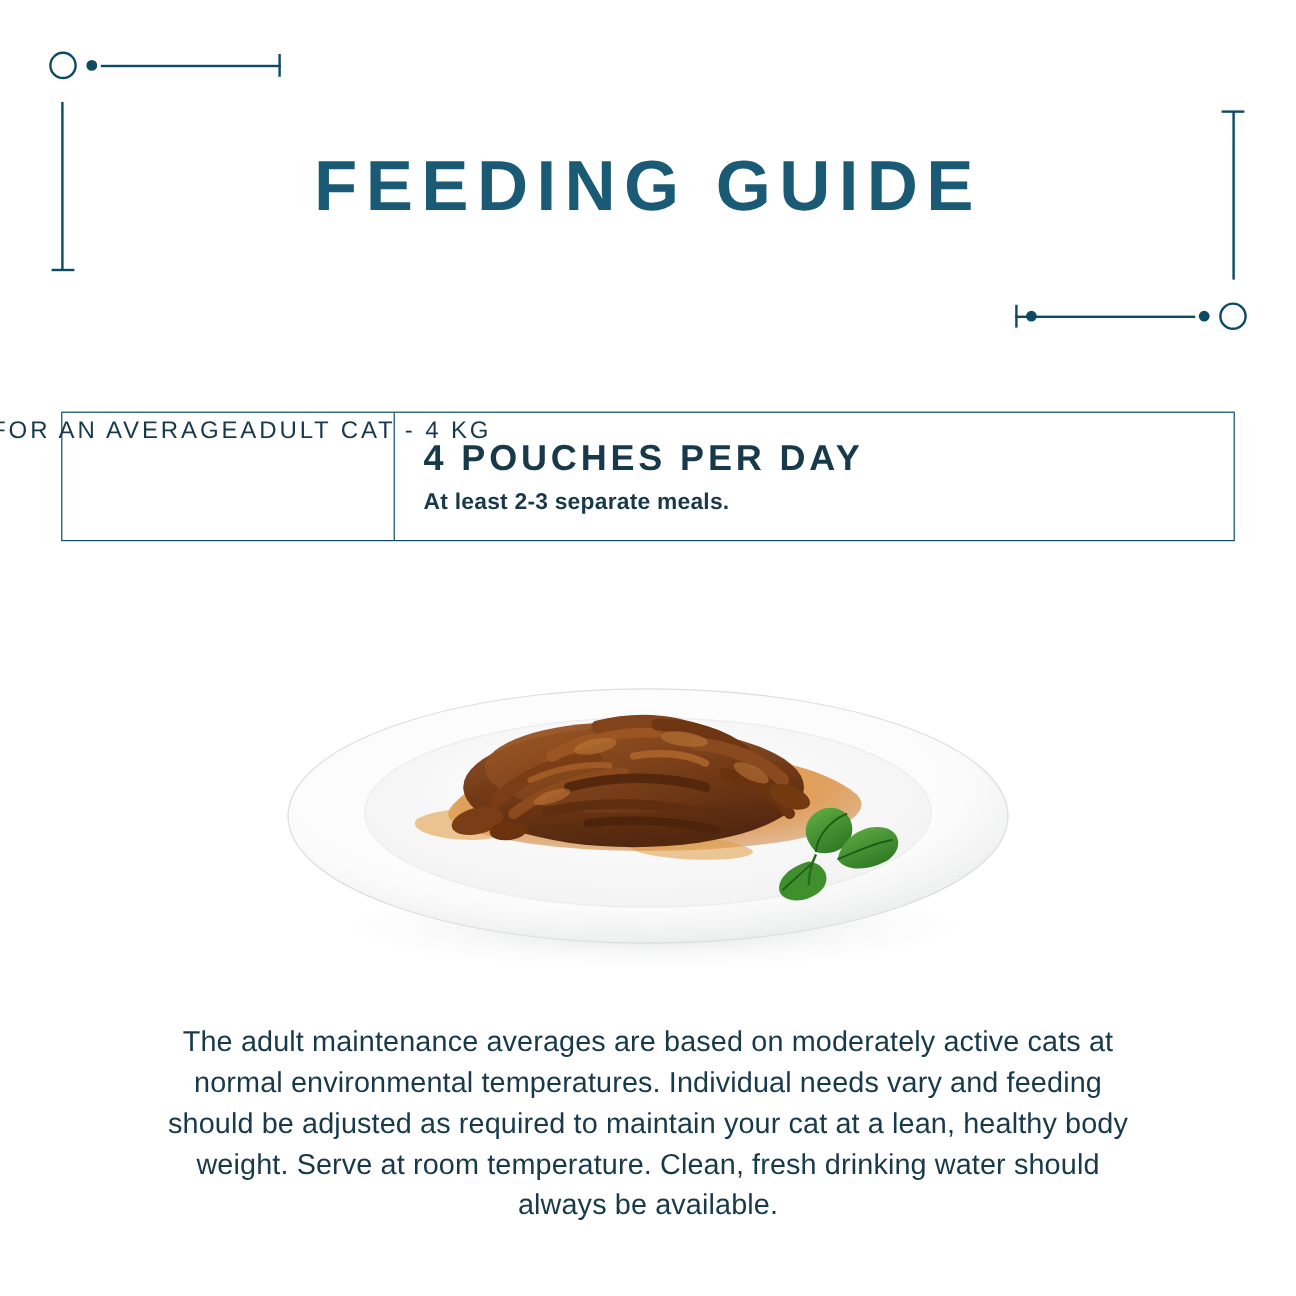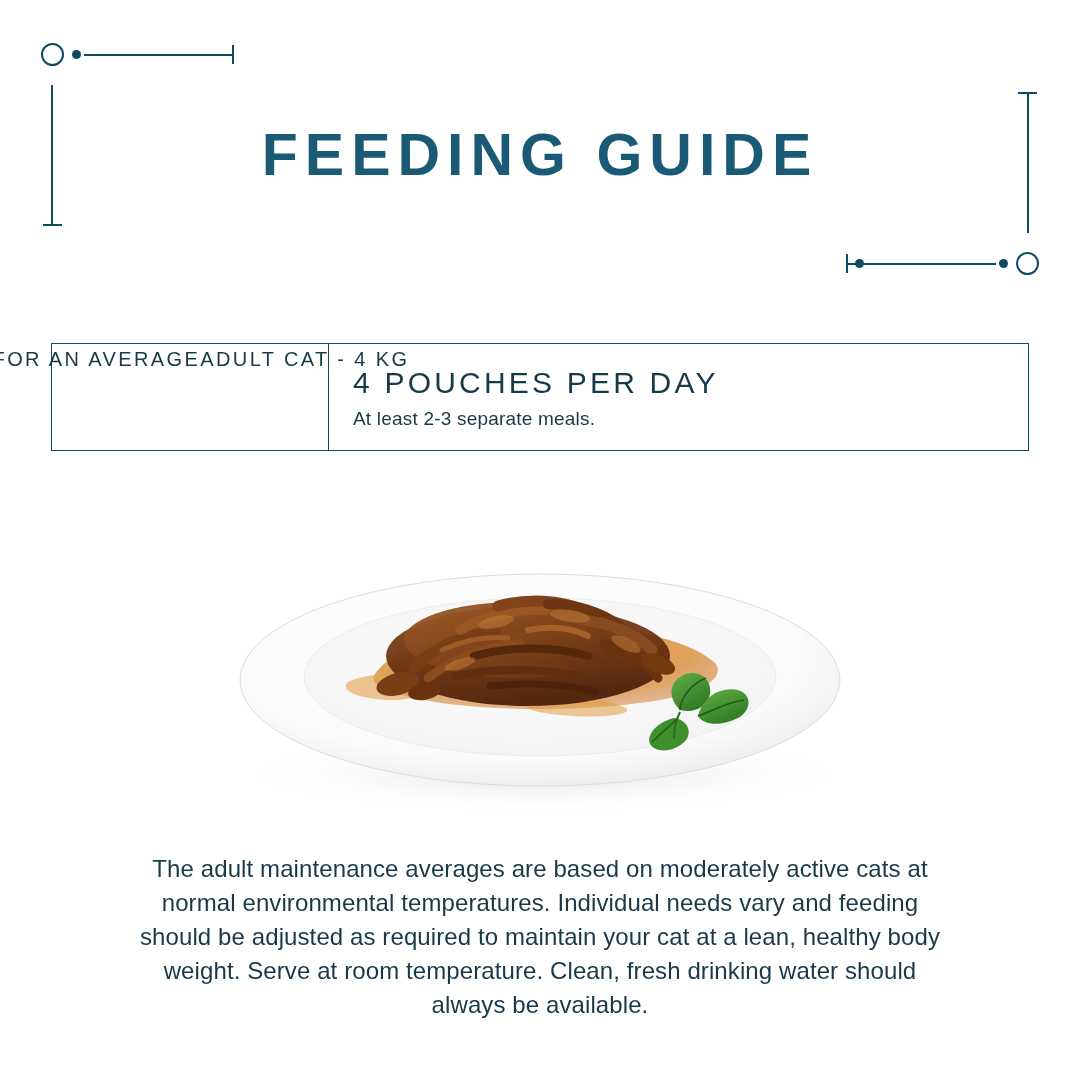--- a/index.html
+++ b/index.html
@@ -132,20 +132,21 @@
     line-height: 1.55;
     color: #17394a;
     white-space: nowrap;
   }
   .feed-col-right {
     flex: 1;
     display: flex;
     flex-direction: column;
     justify-content: center;
     padding-left: 24px;
+    font-weight: bold;
   }
   .feed-col-right .headline {
     font-size: 30px;
     letter-spacing: 3.2px;
     color: #17394a;
     line-height: 1.2;
     white-space: nowrap;
   }
   .feed-col-right .sub {
     font-size: 19px;

